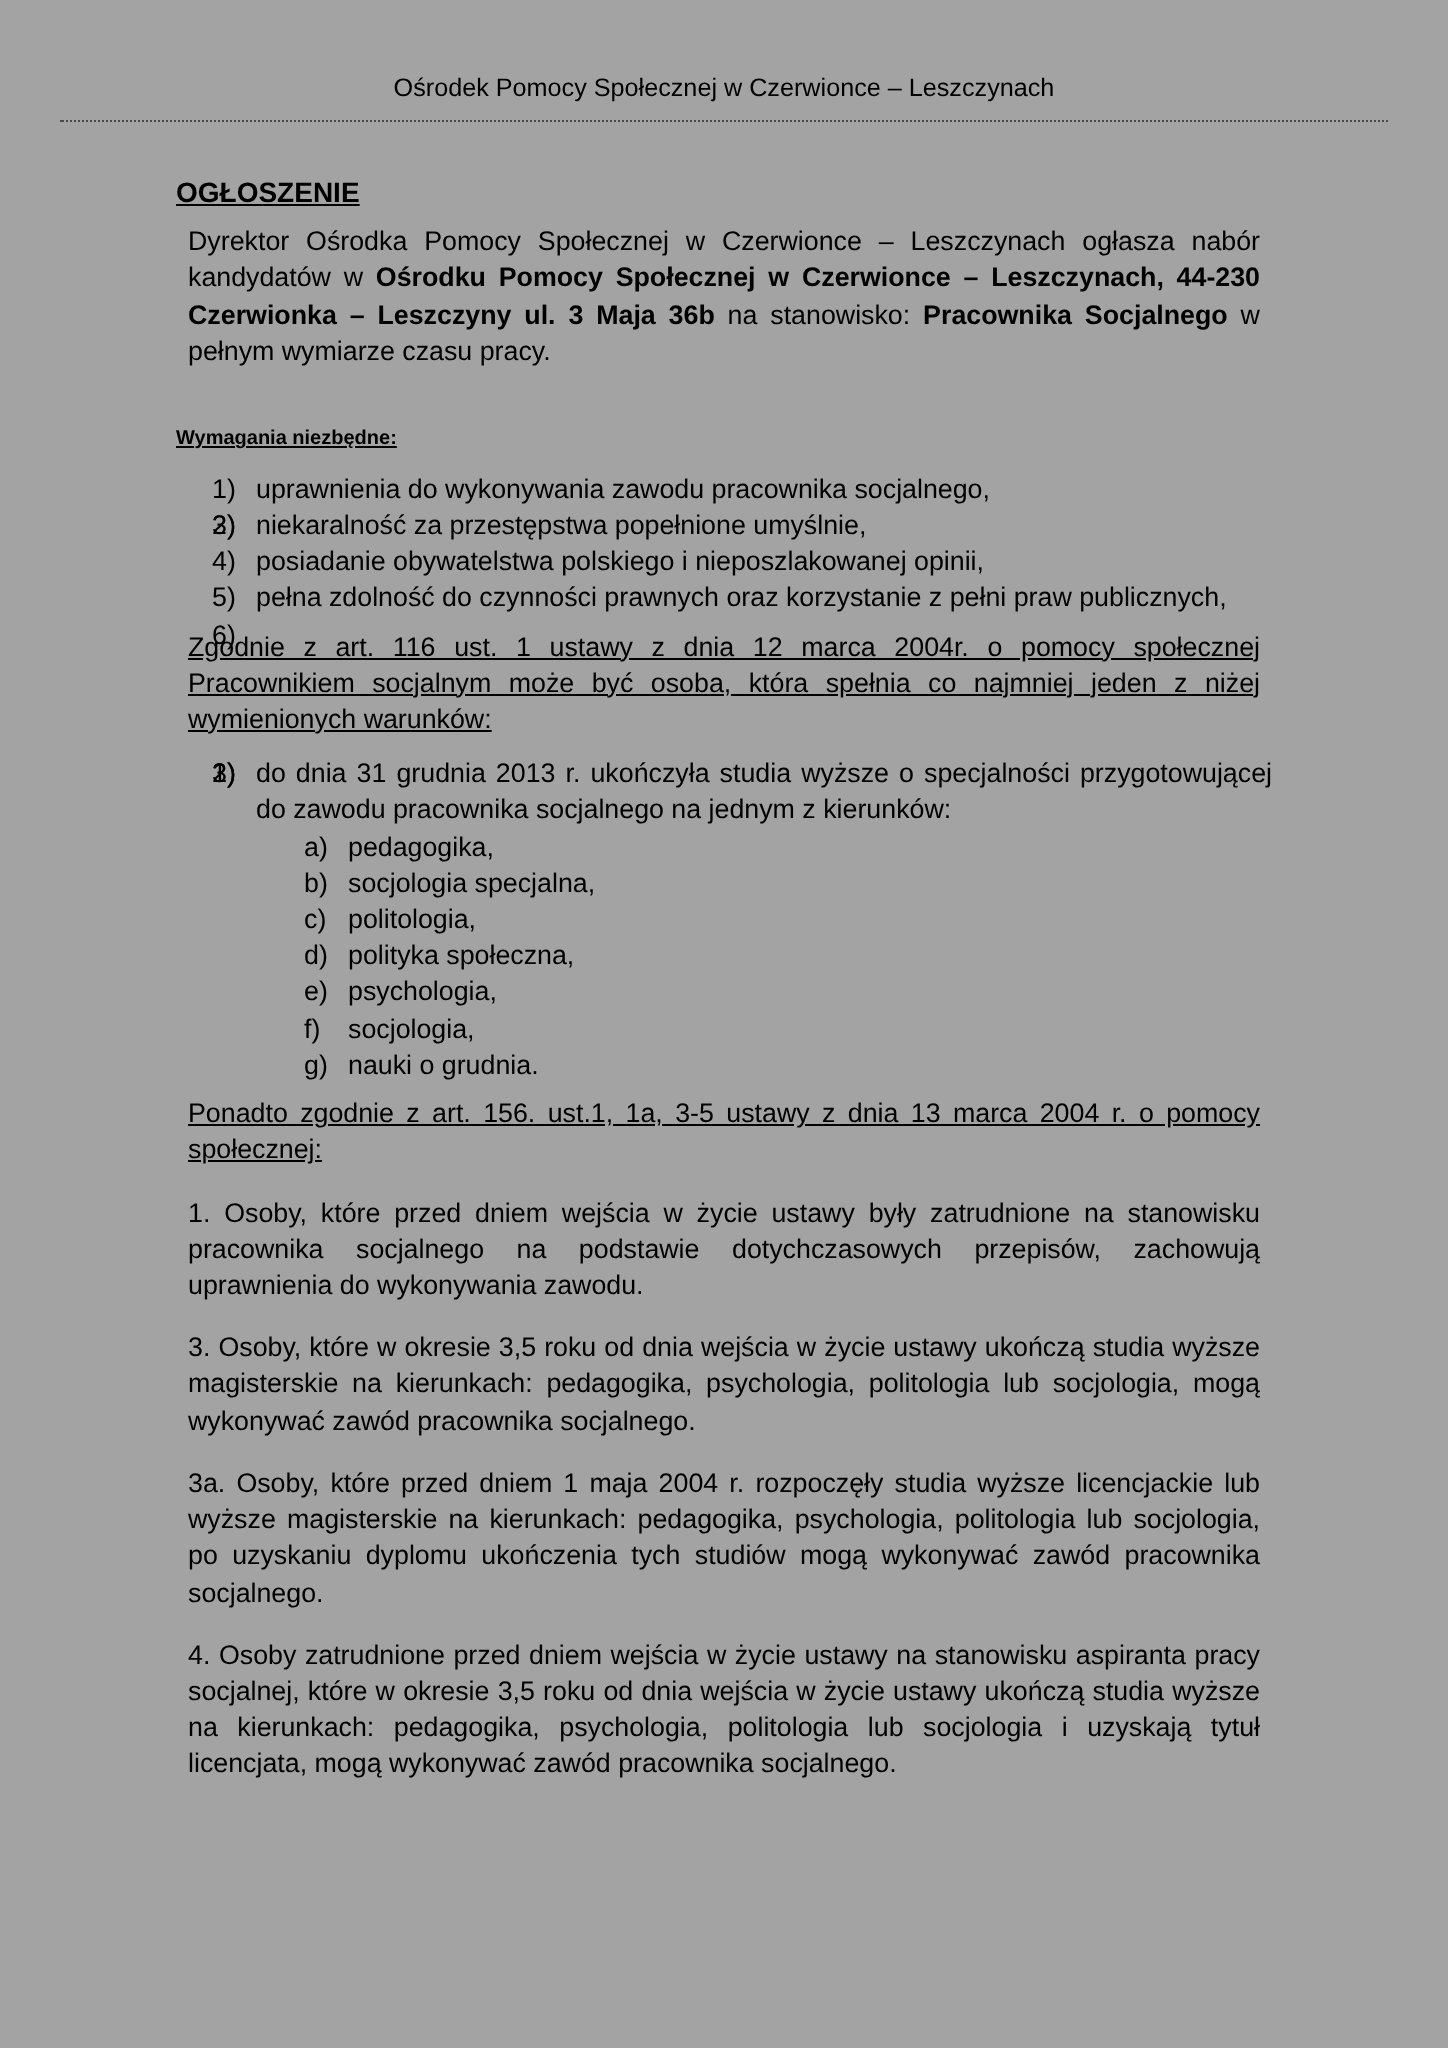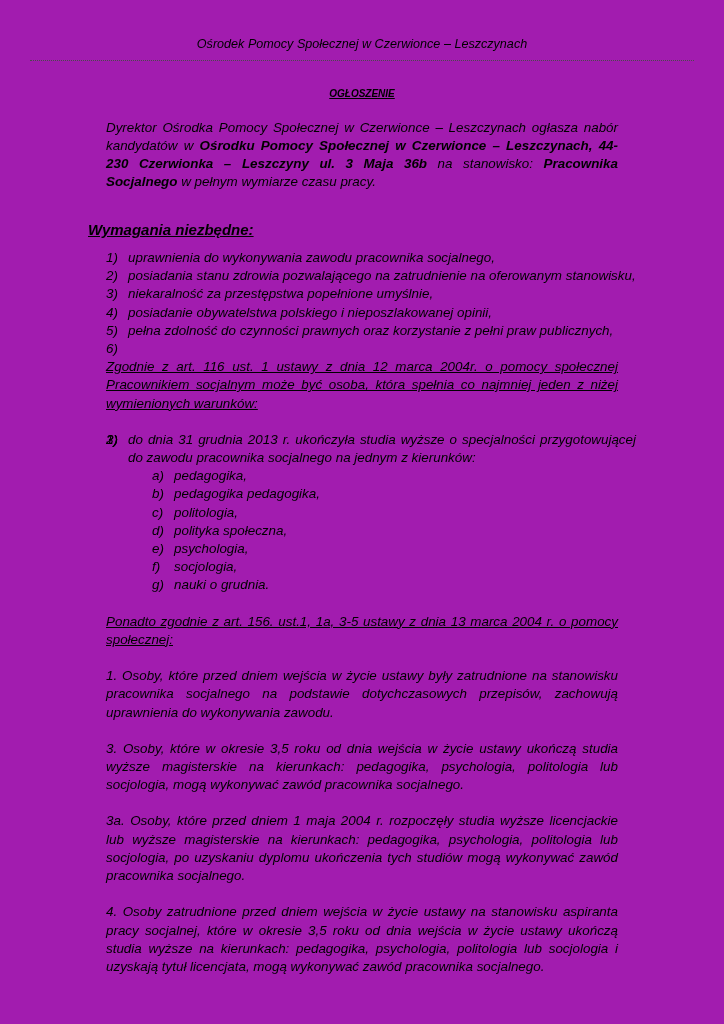--- a/index.html
+++ b/index.html
@@ -1,54 +1,52 @@
 <!DOCTYPE html>
 <html><head>
 <meta charset="utf-8">
 <style>
   html, body { margin: 0; padding: 0; background: #ffffff; }
   .page {
     position: relative;
     width: 724px;
     height: 1024px;
     box-sizing: border-box;
-    background: #a21caf;
+    background: #a3a3a3;
     color: #000000;
     font-family: "Liberation Sans", sans-serif;
     font-size: 13.4px;
     line-height: 1.36;
     padding: 36px 88px 30px 88px;
     overflow: hidden;
-    font-style: italic;
   }
   .doc-header { margin: 0 -58px; text-align: center; }
   .org-name { font-size: 12.6px; }
   .dotted-rule {
     margin-top: 6px;
     border-bottom: 1.5px dotted #4a4a4a;
     height: 1px;
   }
   .doc-title {
     margin: 26px 0 0 0;
-    text-align: center;
-    font-size: 10px;
+    font-size: 14px;
     font-weight: bold;
     text-decoration: underline;
   }
   p.para {
-    margin: 18px;
+    margin: 6px;
     text-align: justify;
   }
   .intro { margin-top: 20px; }
   .b { font-weight: bold; }
   .section-heading {
     margin: 28px 0 0 0;
     font-weight: bold;
     text-decoration: underline;
-    font-size: 15px;
+    font-size: 10px;
   }
   .underlined-para {
     text-decoration: underline;
   }
   .gap-lg { margin-top: 26px; }
   ol.num-list {
     list-style: none;
     margin: 9px 0 0 0;
     padding: 0 0 0 18px;
   }
@@ -95,21 +93,20 @@
 
   <div class="section-heading">Wymagania niezbędne:</div>
 
   <ol class="num-list">
     <li>
       <span class="marker">1)</span>
       <span>uprawnienia do wykonywania zawodu pracownika socjalnego,</span>
     </li>
     <li>
       <span class="marker">2)</span>
-      <span>posiadania stanu zdrowia pozwalającego na zatrudnienie na oferowanym stanowisku,</span>
     </li>
     <li>
       <span class="marker">3)</span>
       <span>niekaralność za przestępstwa popełnione umyślnie,</span>
     </li>
     <li>
       <span class="marker">4)</span>
       <span>posiadanie obywatelstwa polskiego i nieposzlakowanej opinii,</span>
     </li>
     <li>
@@ -133,21 +130,21 @@
     <li>
       <span class="marker">3)</span>
       <span>do dnia 31 grudnia 2013 r. ukończyła studia wyższe o specjalności przygotowującej do zawodu pracownika socjalnego na jednym z kierunków:</span>
       <ol class="sub-list">
         <li>
           <span class="marker">a)</span>
           <span>pedagogika,</span>
         </li>
         <li>
           <span class="marker">b)</span>
-          <span>pedagogika pedagogika,</span>
+          <span>socjologia specjalna,</span>
         </li>
         <li>
           <span class="marker">c)</span>
           <span>politologia,</span>
         </li>
         <li>
           <span class="marker">d)</span>
           <span>polityka społeczna,</span>
         </li>
         <li>

